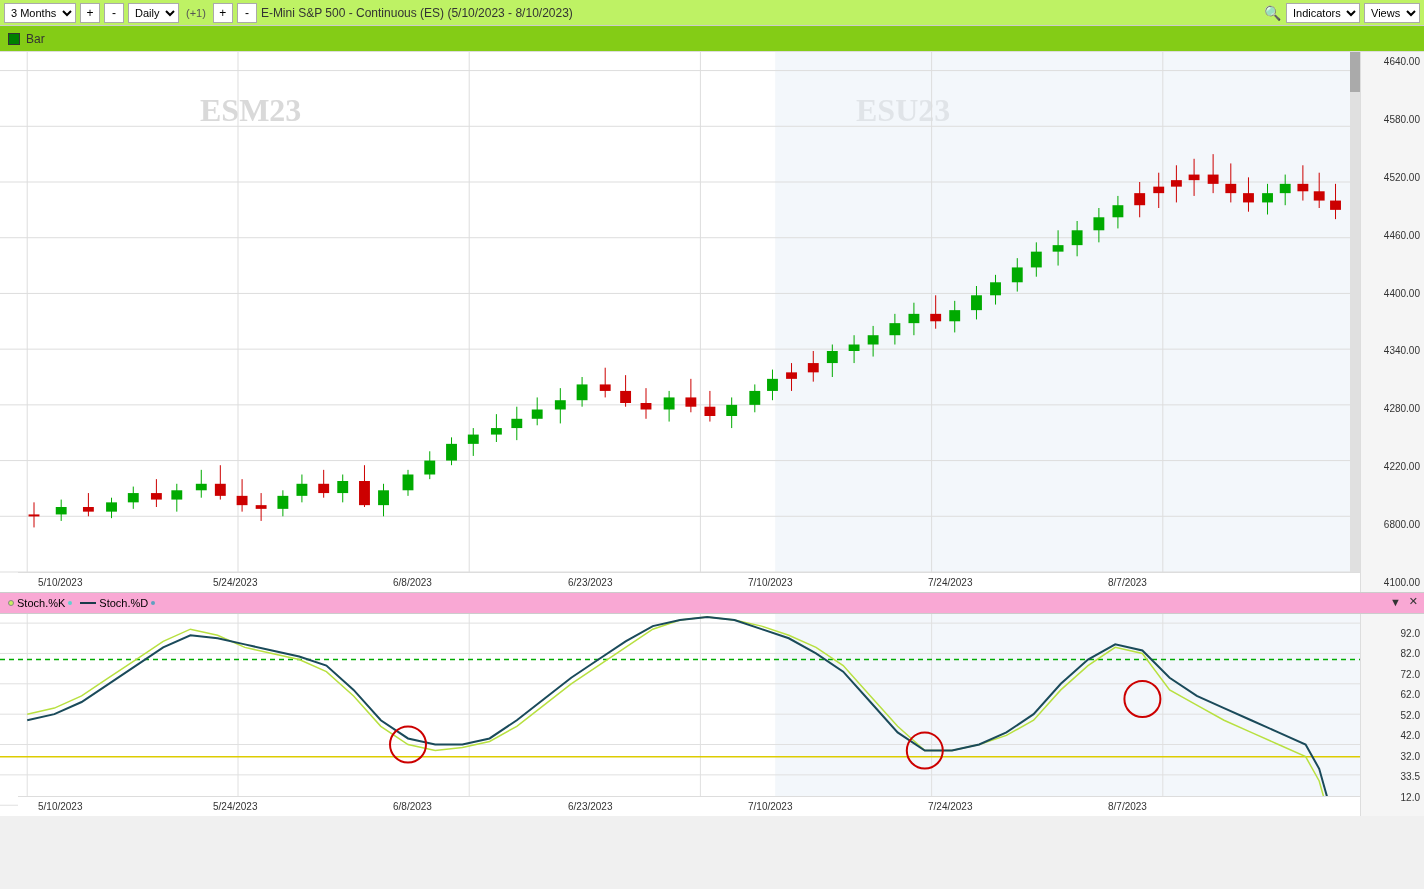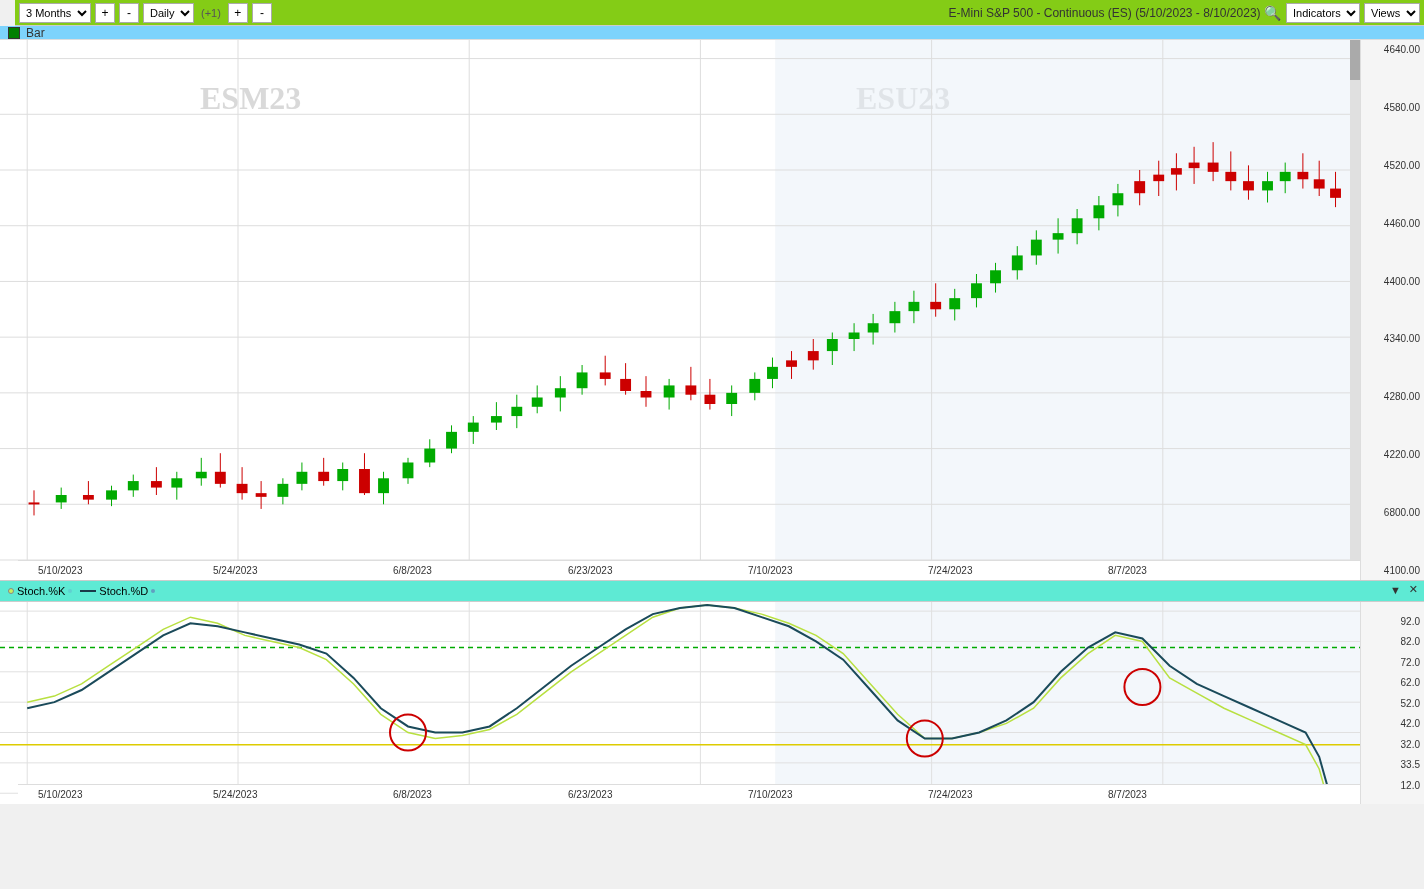--- a/index.html
+++ b/index.html
@@ -1,55 +1,55 @@
 <!DOCTYPE html>
 <html><head>
   <meta charset="utf-8">
   <style>
     * { margin: 0; padding: 0; box-sizing: border-box; }
     body { background: #f0f0f0; font-family: Arial, sans-serif; font-size: 12px; width: 1424px; height: 889px; overflow: hidden; }
 
     #toolbar {
       display: flex; align-items: center; height: 26px;
-      background: #84cc16; border-bottom: 1px solid #ccc;
-      padding: 0 4px; gap: 4px; margin-left: 15px;
+      background: #bef264; border-bottom: 1px solid #ccc;
+      padding: 0 4px; gap: 4px;
     }
     .toolbar-select {
       height: 20px; font-size: 11px; border: 1px solid #aaa; background: white; padding: 0 2px;
     }
     .toolbar-btn {
       height: 20px; width: 20px; font-size: 12px; border: 1px solid #aaa; background: white;
       cursor: pointer; display: flex; align-items: center; justify-content: center;
     }
     .toolbar-badge {
       font-size: 11px; color: #555; padding: 0 3px;
     }
     .toolbar-title {
-      flex: 1; text-align: right; font-size: 12px; color: #333; font-weight: normal;
+      flex: 1; text-align: left; font-size: 12px; color: #333; font-weight: normal;
     }
     .toolbar-right {
       display: flex; align-items: center; gap: 4px;
     }
 
     #legend-bar {
-      height: 14px; background: #7dd3fc; border-bottom: 1px solid #ddd;
+      height: 26px; background: #84cc16; border-bottom: 1px solid #ddd;
       display: flex; align-items: center; padding: 0 8px; gap: 6px;
     }
     .legend-color-box {
       width: 12px; height: 12px; background: green; border: 1px solid #333;
     }
     .legend-label { font-size: 12px; color: #333; }
 
     #chart-area {
       position: relative; background: white;
       height: 540px; overflow: hidden;
     }
 
     #indicator-header {
-      height: 22px; background: #5eead4; border-top: 1px solid #ccc; border-bottom: 1px solid #ccc;
+      height: 22px; background: #f9a8d4; border-top: 1px solid #ccc; border-bottom: 1px solid #ccc;
       display: flex; align-items: center; padding: 0 8px; gap: 8px; position: relative;
     }
     .indicator-legend-item {
       display: flex; align-items: center; gap: 3px; font-size: 11px;
     }
     .dot { width: 6px; height: 6px; border-radius: 50%; }
     .indicator-controls {
       position: absolute; right: 4px; top: 2px;
       display: flex; gap: 4px;
     }

